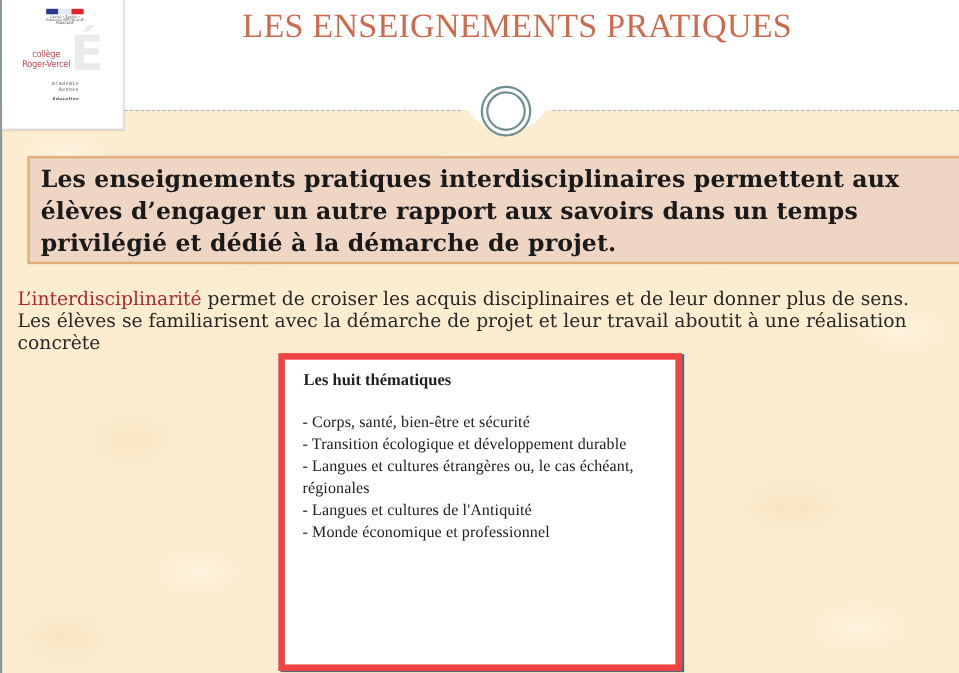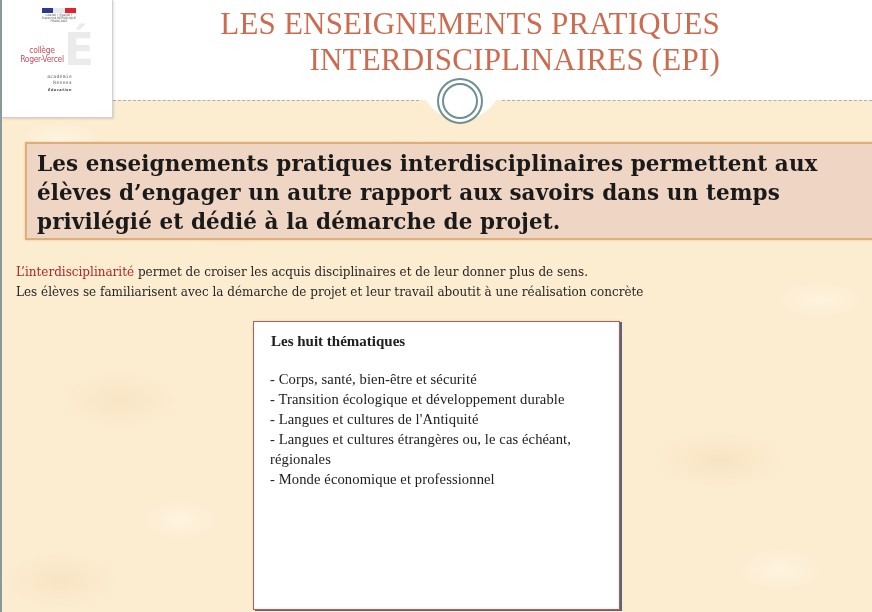--- a/index.html
+++ b/index.html
@@ -123,30 +123,30 @@
       font-weight: bold;
       font-size: 21.5px; line-height: 29px;
       color: #1a1a1a;
       letter-spacing: 0.1px;
       z-index: 2;
     }
     
     .para {
       position: absolute; left: 16px; top: 262px; width: 840px;
       font-family: "DejaVu Serif", serif;
-      font-size: 12px; line-height: 20px;
+      font-size: 17px; line-height: 20px;
       color: #262626;
       z-index: 2;
     }
     .para .accent { color: #b0272c; }
     
     .themes {
       position: absolute; left: 253px; top: 321px; width: 367px; height: 289px;
       background: #ffffff;
-      border: 1px solid #ef4444;
+      border: 6px solid #ef4444;
       box-shadow: 2px 1px 0 #55657a;
       padding: 10px 16px 0 16px;
       font-family: "Liberation Serif", serif;
       color: #202020;
       z-index: 2;
     }
     .themes-title {
       font-weight: bold;
       font-size: 15px; line-height: 18px;
       margin-left: 1px;
@@ -179,36 +179,35 @@
     </div>
     <div class="logo-academie">
       <div>académie</div>
       <div>Rennes</div>
     </div>
     <div class="logo-education">Éducation</div>
   </div>
 
   <div class="title">
     <div>LES ENSEIGNEMENTS PRATIQUES</div>
-    <div>INTERDISCIPLINAIRES (EPI)</div>
   </div>
 
   <div class="dash-rule dash-left"></div>
   <div class="dash-rule dash-right"></div>
   <div class="ornament-bg"></div>
   <div class="ornament"></div>
 
   <div class="callout">Les enseignements pratiques interdisciplinaires permettent aux élèves d’engager un autre rapport aux savoirs dans un temps privilégié et dédié à la démarche de projet.</div>
 
   <div class="para">
     <div><span class="accent">L’interdisciplinarité</span><span> permet de croiser les acquis disciplinaires et de leur donner plus de sens.</span></div>
     <div>Les élèves se familiarisent avec la démarche de projet et leur travail aboutit à une réalisation concrète</div>
   </div>
 
   <div class="themes">
     <div class="themes-title">Les huit thématiques</div>
     <div class="themes-item">- Corps, santé, bien-être et sécurité</div>
     <div class="themes-item">- Transition écologique et développement durable</div>
+    <div class="themes-item">- Langues et cultures étrangères ou, le cas échéant, régionales</div>
     <div class="themes-item">- Langues et cultures de l'Antiquité</div>
-    <div class="themes-item">- Langues et cultures étrangères ou, le cas échéant, régionales</div>
     <div class="themes-item">- Monde économique et professionnel</div>
   </div>
 </div>
 
 </body></html>

